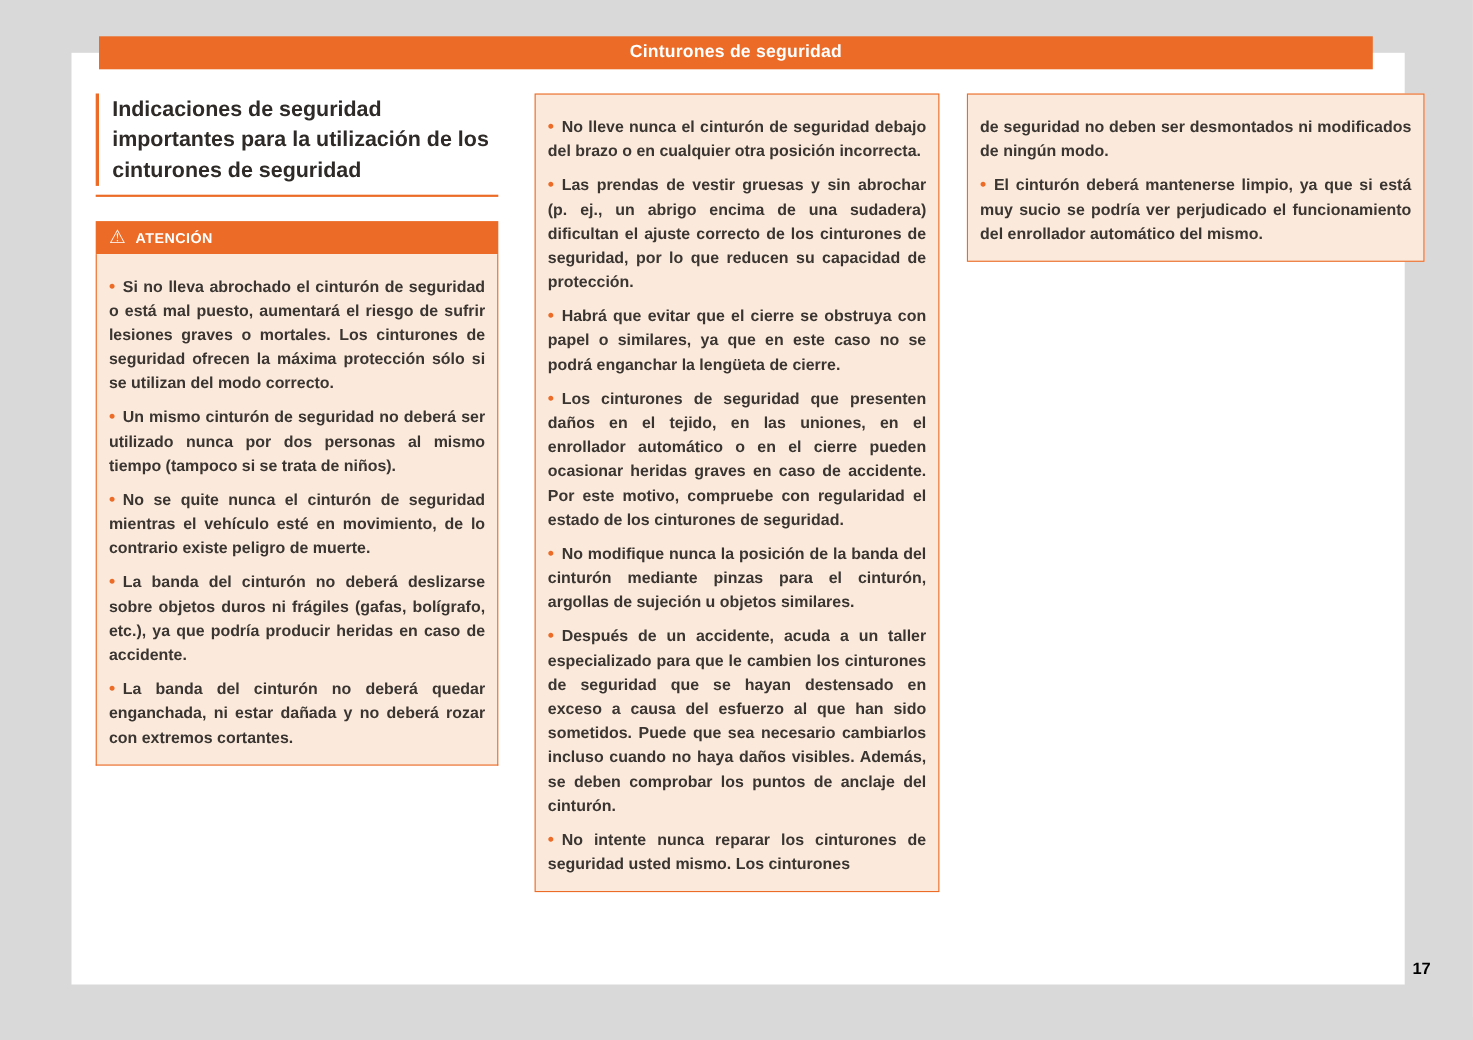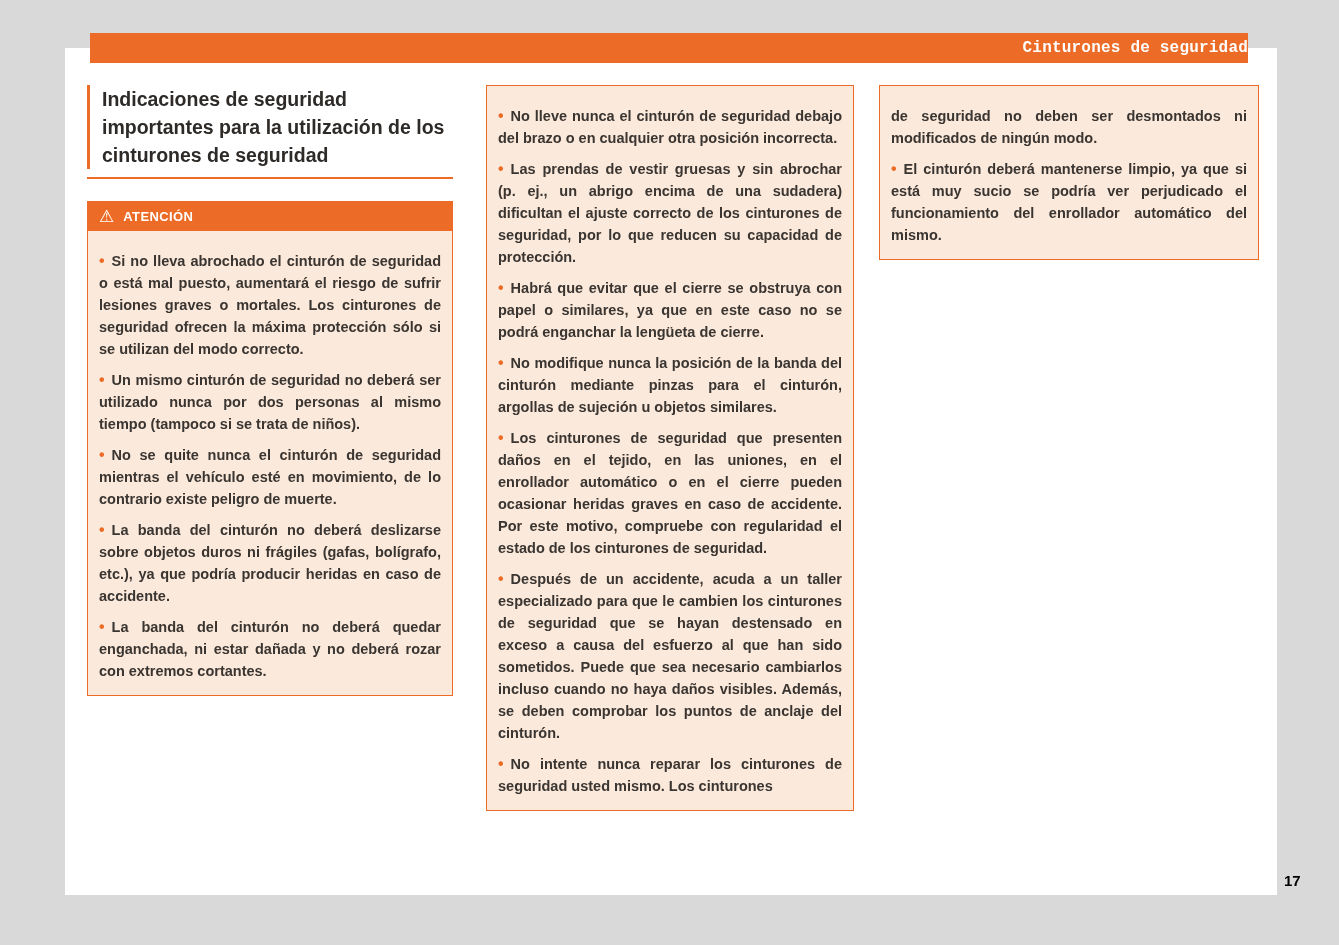--- a/index.html
+++ b/index.html
@@ -14,35 +14,35 @@
     position: absolute;
     left: 65px; top: 48px;
     width: 1212px; height: 847px;
     background: #ffffff;
   }
   .header-bar {
     position: absolute;
     left: 90px; top: 33px;
     width: 1158px; height: 30px;
     background: #ec6b26;
-    display: flex; align-items: center; justify-content: flex-end; font-family: Liberation Mono, monospace;
+    display: flex; align-items: center; justify-content: center;
   }
   .header-bar span {
     color: #ffffff;
     font-size: 16px;
     font-weight: 700;
     letter-spacing: 0.2px;
   }
   .col {
     position: absolute;
     top: 85px;
   }
   .col-left  { left: 87px;  width: 366px; }
   .col-mid   { left: 486px; width: 368px; }
-  .col-right { left: 879px; width: 380px; }
+  .col-right { left: 879px; width: 416px; }
 
   .heading {
     margin: 0;
     padding: 0 0 0 12px;
     border-left: 3px solid #ec6b26;
     font-size: 19.5px;
     font-weight: 700;
     line-height: 28px;
     color: #2d2a27;
   }
@@ -146,22 +146,22 @@
       <p class="bullet">La banda del cinturón no deberá quedar enganchada, ni estar dañada y no deberá rozar con extremos cortantes.</p>
     </div>
   </div>
 </div>
 
 <div class="col col-mid">
   <div class="warning-body boxed">
     <p class="bullet">No lleve nunca el cinturón de seguridad debajo del brazo o en cualquier otra posición incorrecta.</p>
     <p class="bullet">Las prendas de vestir gruesas y sin abrochar (p. ej., un abrigo encima de una sudadera) dificultan el ajuste correcto de los cinturones de seguridad, por lo que reducen su capacidad de protección.</p>
     <p class="bullet">Habrá que evitar que el cierre se obstruya con papel o similares, ya que en este caso no se podrá enganchar la lengüeta de cierre.</p>
+    <p class="bullet">Los cinturones de seguridad que presenten daños en el tejido, en las uniones, en el enrollador automático o en el cierre pueden ocasionar heridas graves en caso de accidente. Por este motivo, compruebe con regularidad el estado de los cinturones de seguridad.</p>
     <p class="bullet">No modifique nunca la posición de la banda del cinturón mediante pinzas para el cinturón, argollas de sujeción u objetos similares.</p>
-    <p class="bullet">Los cinturones de seguridad que presenten daños en el tejido, en las uniones, en el enrollador automático o en el cierre pueden ocasionar heridas graves en caso de accidente. Por este motivo, compruebe con regularidad el estado de los cinturones de seguridad.</p>
     <p class="bullet">Después de un accidente, acuda a un taller especializado para que le cambien los cinturones de seguridad que se hayan destensado en exceso a causa del esfuerzo al que han sido sometidos. Puede que sea necesario cambiarlos incluso cuando no haya daños visibles. Además, se deben comprobar los puntos de anclaje del cinturón.</p>
     <p class="bullet">No intente nunca reparar los cinturones de seguridad usted mismo. Los cinturones</p>
   </div>
 </div>
 
 <div class="col col-right">
   <div class="warning-body boxed">
     <p class="plain">de seguridad no deben ser desmontados ni modificados de ningún modo.</p>
     <p class="bullet">El cinturón deberá mantenerse limpio, ya que si está muy sucio se podría ver perjudicado el funcionamiento del enrollador automático del mismo.</p>
   </div>

